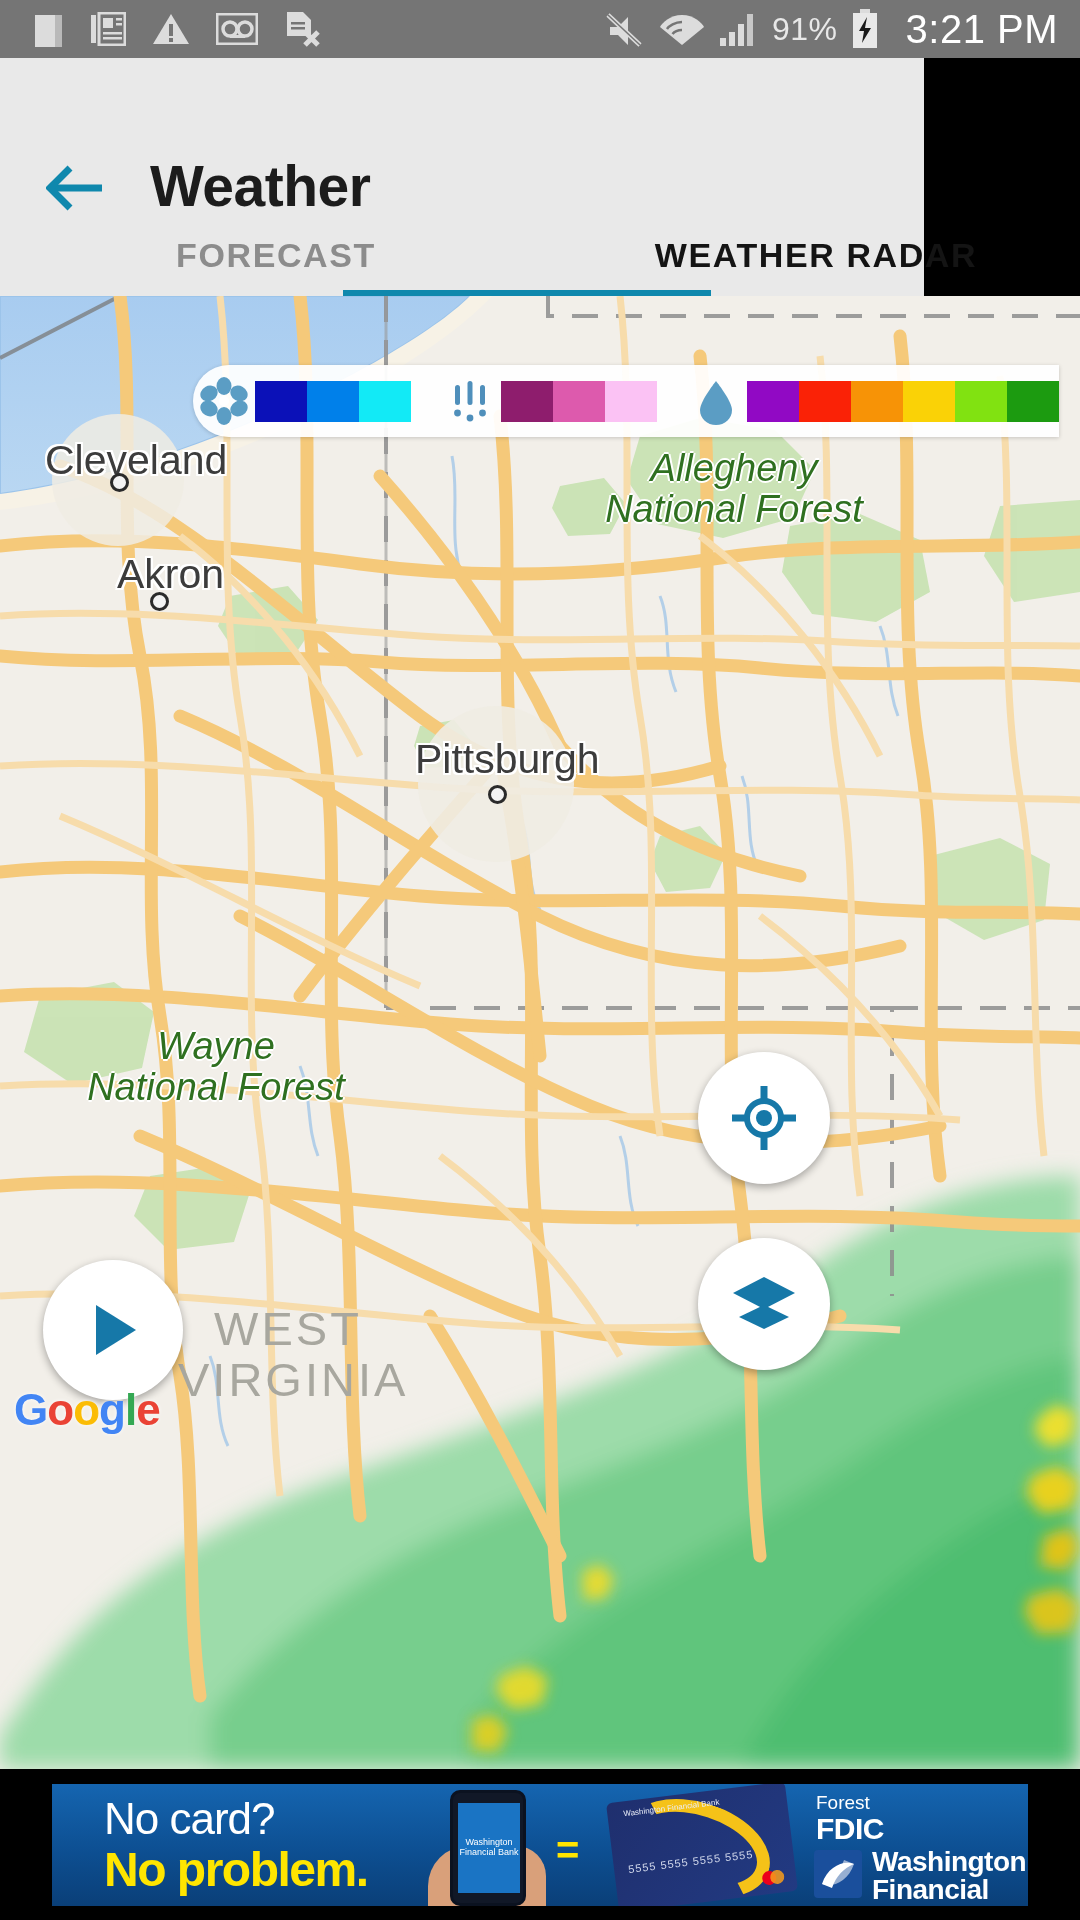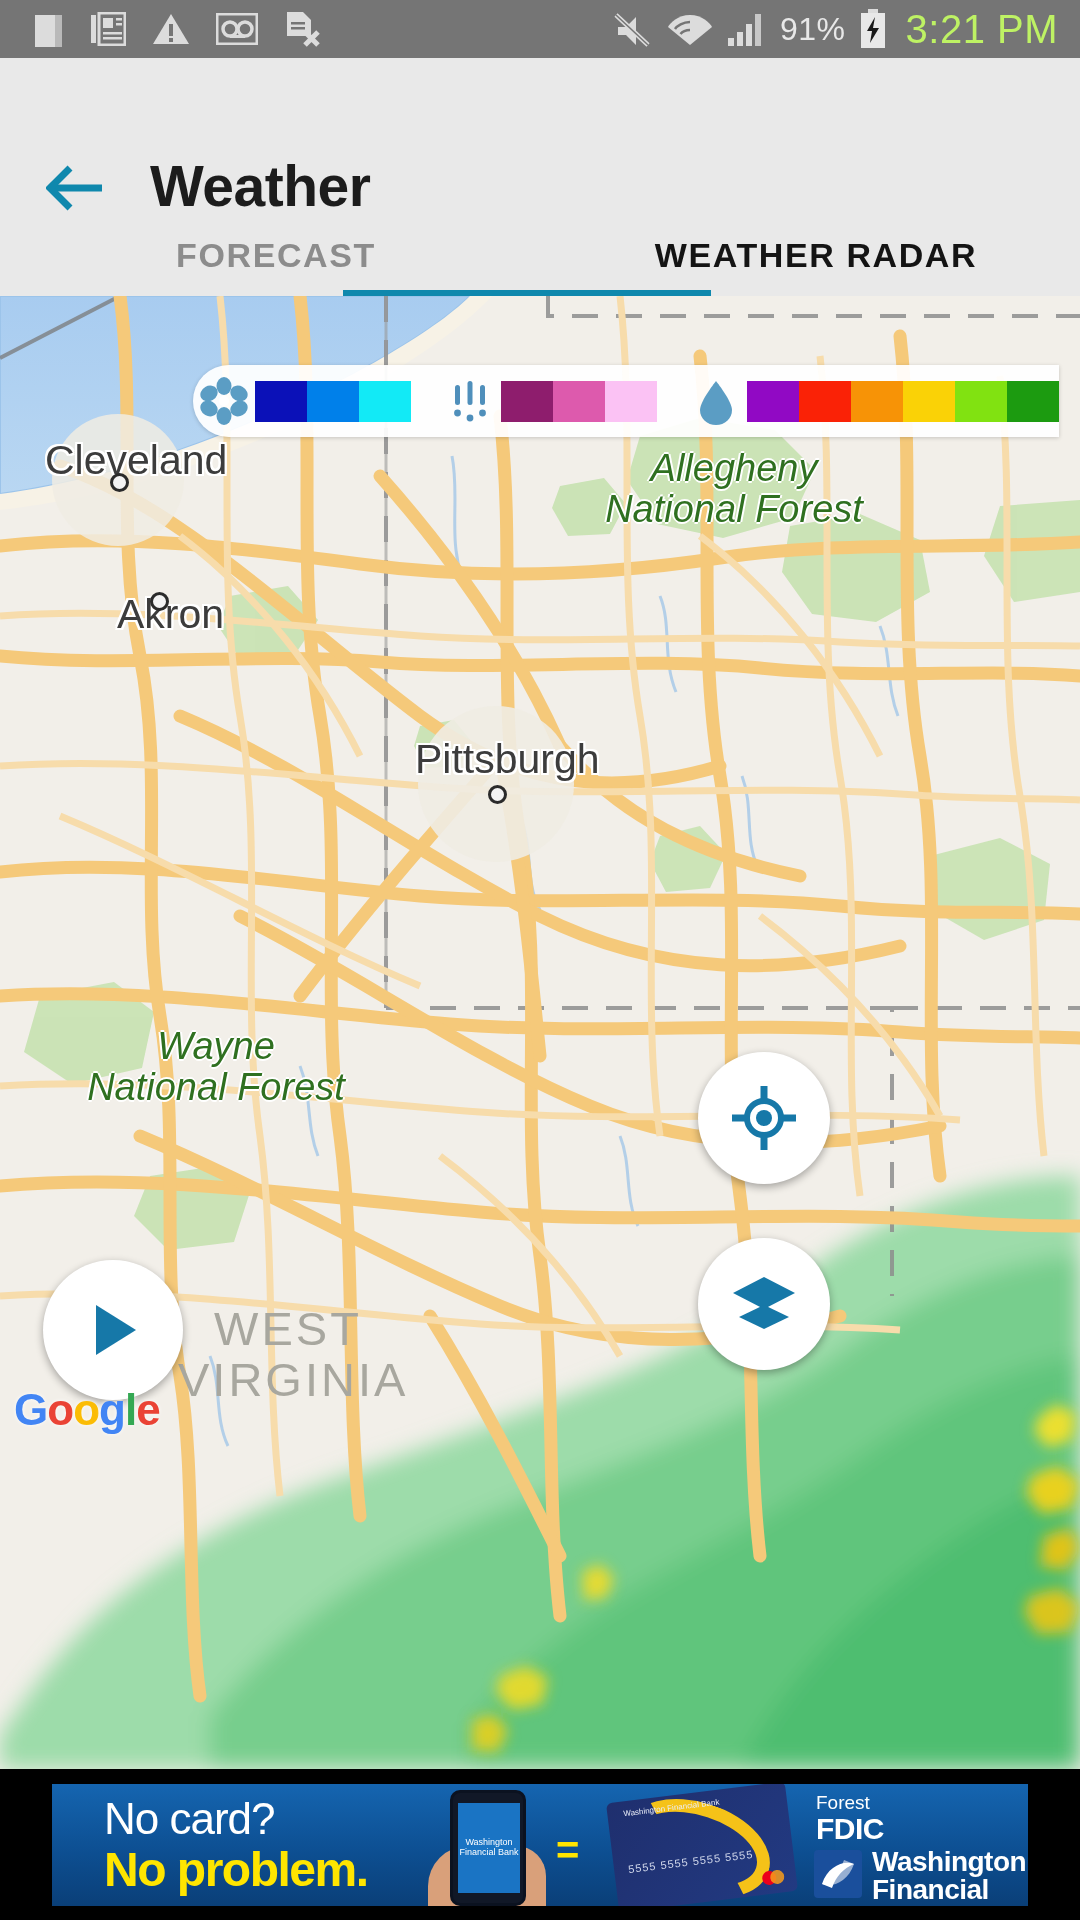--- a/index.html
+++ b/index.html
@@ -11,25 +11,25 @@
   
   #status-bar{
     position:absolute; top:0; left:0; width:1080px; height:58px;
     background:#757575; display:flex; align-items:center;
     padding:0 22px 0 34px;
   }
   .sb-left{ display:flex; align-items:center; gap:26px; flex:1; }
   .sb-right{ display:flex; align-items:center; gap:14px; }
   .sb-icon{ display:block; }
   .sb-pct{ color:#e8e8e8; font-size:32px; letter-spacing:.5px; }
-  .sb-time{ color:#bef264; font-size:40px; letter-spacing:.5px; margin-left:6px; }
+  .sb-time{ color:#ffffff; font-size:40px; letter-spacing:.5px; margin-left:14px; }
 
   
   #app-bar{
-    position:absolute; top:58px; left:0; width:1080px; height:238px;
+    position:absolute; top:58px; left:0; width:924px; height:238px;
     background:#e9e9e9;
   }
   #back-btn{ position:absolute; left:46px; top:104px; width:58px; height:52px; cursor:pointer; }
   #page-title{
     position:absolute; left:150px; top:95px;
     font-size:57px; font-weight:bold; color:#1c1c1c; letter-spacing:-.5px;
   }
   #tabs{ position:absolute; left:0; top:172px; width:1080px; height:66px; display:flex; }
   .tab{
     flex:1; display:flex; align-items:flex-start; justify-content:center;
@@ -408,21 +408,21 @@
           <div class="sw" style="background:#fad206"></div>
           <div class="sw" style="background:#81e211"></div>
           <div class="sw" style="background:#1c9b10"></div>
         </div>
       </div>
     </div>
 
     <div class="city-label" style="left:45px;  top:125px;margin-top:16px;">Cleveland</div>
     <div class="city-dot" style="left:110px; top:177px;"></div>
 
-    <div class="city-label" style="left:117px; top:255px;margin-top:40px;">Akron</div>
+    <div class="city-label" style="left:117px; top:255px;">Akron</div>
     <div class="city-dot" style="left:150px; top:296px;"></div>
 
     <div class="city-label" style="left:415px; top:440px;">Pittsburgh</div>
     <div class="city-dot" style="left:488px; top:489px;"></div>
 
     <div class="forest-label" style="left:584px; top:152px; width:300px;">
       <div>Allegheny</div>
       <div>National Forest</div>
     </div>
     <div class="forest-label" style="left:66px; top:730px; width:300px;">

